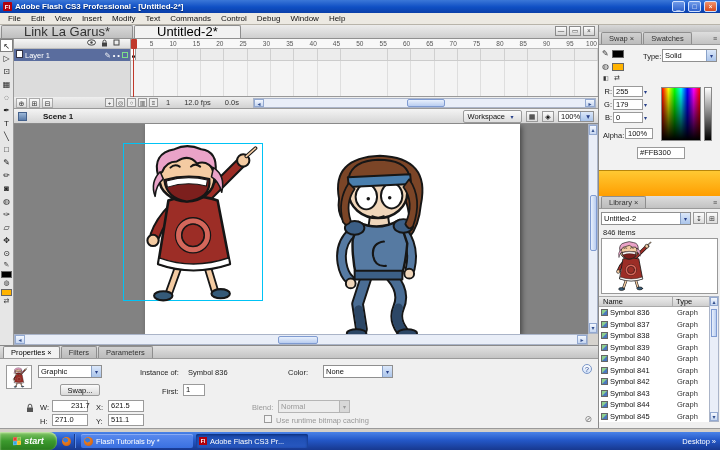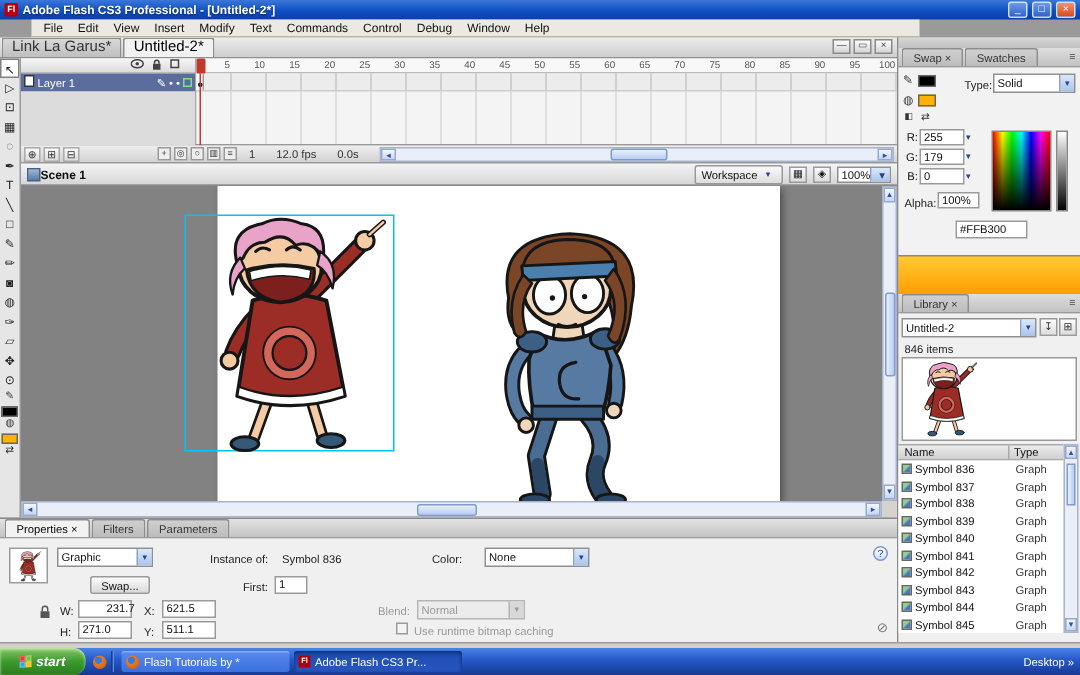--- a/index.html
+++ b/index.html
@@ -9,26 +9,26 @@
 i{font-style:normal;}
 
 
 .titlebar{position:absolute;left:0;top:0;width:720px;height:13px;background:linear-gradient(#3b77d8,#0f4fc4 55%,#0b3fa8);display:flex;align-items:center;padding:0 3px;gap:3px;}
 .app-badge{width:9px;height:9px;background:#b3000c;color:#fff;font-size:6px;font-weight:bold;display:flex;align-items:center;justify-content:center;border-radius:1px;flex:none;}
 .title-text{color:#fff;font-weight:bold;font-size:8px;white-space:nowrap;flex:1;text-shadow:0 1px 1px rgba(0,0,0,.5);}
 .win-btn{width:13px;height:11px;border:1px solid #cfe0ff;border-radius:2px;background:linear-gradient(#6f9ae8,#2f62cc);color:#fff;font-size:7px;line-height:9px;text-align:center;flex:none;}
 .win-btn.close{background:linear-gradient(#f0926c,#d6491d);}
 
 
-.menubar{position:absolute;left:0;top:13px;width:592px;height:12px;background:#ece9e2;border-bottom:1px solid #b8b4aa;display:flex;align-items:center;padding-left:3px;margin-left:21px;}
+.menubar{position:absolute;left:0;top:13px;width:720px;height:12px;background:#ece9e2;border-bottom:1px solid #b8b4aa;display:flex;align-items:center;padding-left:3px;}
 .menu-item{padding:0 5px;font-size:8px;}
 
 
 .tabbar{position:absolute;left:0;top:25px;width:598px;height:14px;background:linear-gradient(#ececec,#cfcfcf);border-bottom:1px solid #909090;display:flex;align-items:flex-end;padding-left:1px;}
-.doc-tab{height:13px;line-height:12px;padding:0 6px;border:1px solid #8e8e8e;border-bottom:none;border-radius:2px 2px 0 0;background:linear-gradient(#d8d8d8,#bfbfbf);margin-right:1px;font-size:10px;color:#333;}
+.doc-tab{height:13px;line-height:12px;padding:0 22px;border:1px solid #8e8e8e;border-bottom:none;border-radius:2px 2px 0 0;background:linear-gradient(#d8d8d8,#bfbfbf);margin-right:1px;font-size:13px;color:#333;}
 .doc-tab.active{background:#f2f2f2;color:#000;}
 .doc-ctls{margin-left:auto;display:flex;gap:2px;margin-right:3px;margin-bottom:2px;}
 .doc-ctl{width:12px;height:10px;border:1px solid #8a8a8a;background:linear-gradient(#fdfdfd,#d5d5d5);font-size:6.5px;line-height:8px;text-align:center;color:#444;}
 
 
 .tools{position:absolute;left:0;top:39px;width:14px;height:306px;background:#e6e6e6;border-right:1px solid #9a9a9a;display:flex;flex-direction:column;align-items:center;}
 .tool{width:13px;height:13px;font-size:8px;line-height:13px;text-align:center;color:#222;}
 .tools div.tool:first-of-type{background:#fff;border:1px solid #808080;}
 .chip{width:11px;height:7px;border:1px solid #666;margin-top:2px;}
 .chip.stroke{background:#000;}
@@ -56,21 +56,21 @@
 
 .tl-footer{position:absolute;left:14px;top:97px;width:584px;height:12px;background:linear-gradient(#efefef,#d2d2d2);border-bottom:1px solid #999;display:flex;align-items:center;font-size:7px;color:#333;padding:0 2px;gap:2px;}
 .tfb{width:11px;height:10px;border:1px solid #aaa;background:linear-gradient(#fbfbfb,#ddd);text-align:center;line-height:9px;font-size:7px;flex:none;}
 .onion{width:9px;height:9px;border:1px solid #999;background:#eee;text-align:center;line-height:8px;font-size:6px;flex:none;}
 .tf-num{margin:0 6px;font-size:7.5px;}
 .tl-scroll{flex:1;height:10px;border:1px solid #aab4c8;background:#e9eef8;position:relative;margin-left:6px;display:flex;}
 .sb-btn{width:10px;height:100%;background:linear-gradient(#f4f8ff,#c6d6f0);border:1px solid #93a9d1;color:#33508f;font-size:6px;line-height:8px;text-align:center;flex:none;}
 .tl-thumb{position:absolute;left:45%;top:0;width:38px;height:100%;background:linear-gradient(#e8f0fc,#b9cdf0);border:1px solid #7f9bd1;border-radius:2px;}
 
 
-.editbar{position:absolute;left:14px;top:109px;width:584px;height:15px;background:linear-gradient(#f4f4f4,#d6d6d6);border-bottom:1px solid #8a8a8a;display:flex;align-items:center;padding:0 4px;gap:0;}
+.editbar{position:absolute;left:14px;top:109px;width:584px;height:15px;background:linear-gradient(#f4f4f4,#d6d6d6);border-bottom:1px solid #8a8a8a;display:flex;align-items:center;padding:0 4px;gap:16px;}
 .scene-ic{width:9px;height:9px;background:linear-gradient(#9db8d8,#5a7ba8);border:1px solid #44618c;flex:none;}
 .scene-name{font-weight:bold;font-size:8px;}
 .eb-right{margin-left:auto;display:flex;align-items:center;gap:4px;}
 .ws-btn{font-size:7.5px;border:1px solid #9a9a9a;background:linear-gradient(#fafafa,#ddd);padding:1px 4px;border-radius:2px;display:flex;gap:2px;align-items:center;}
 .eb-ic{width:12px;height:11px;border:1px solid #9a9a9a;background:linear-gradient(#fafafa,#ddd);font-size:7px;line-height:10px;text-align:center;}
 .zoom-box{width:36px;height:11px;background:#fff;border:1px solid #8f8f8f;display:flex;align-items:center;}
 .zoom-box i{flex:1;font-size:7.5px;padding-left:2px;}
 
 
 .stage{position:absolute;left:14px;top:124px;width:574px;height:210px;background:#828282;overflow:hidden;}

